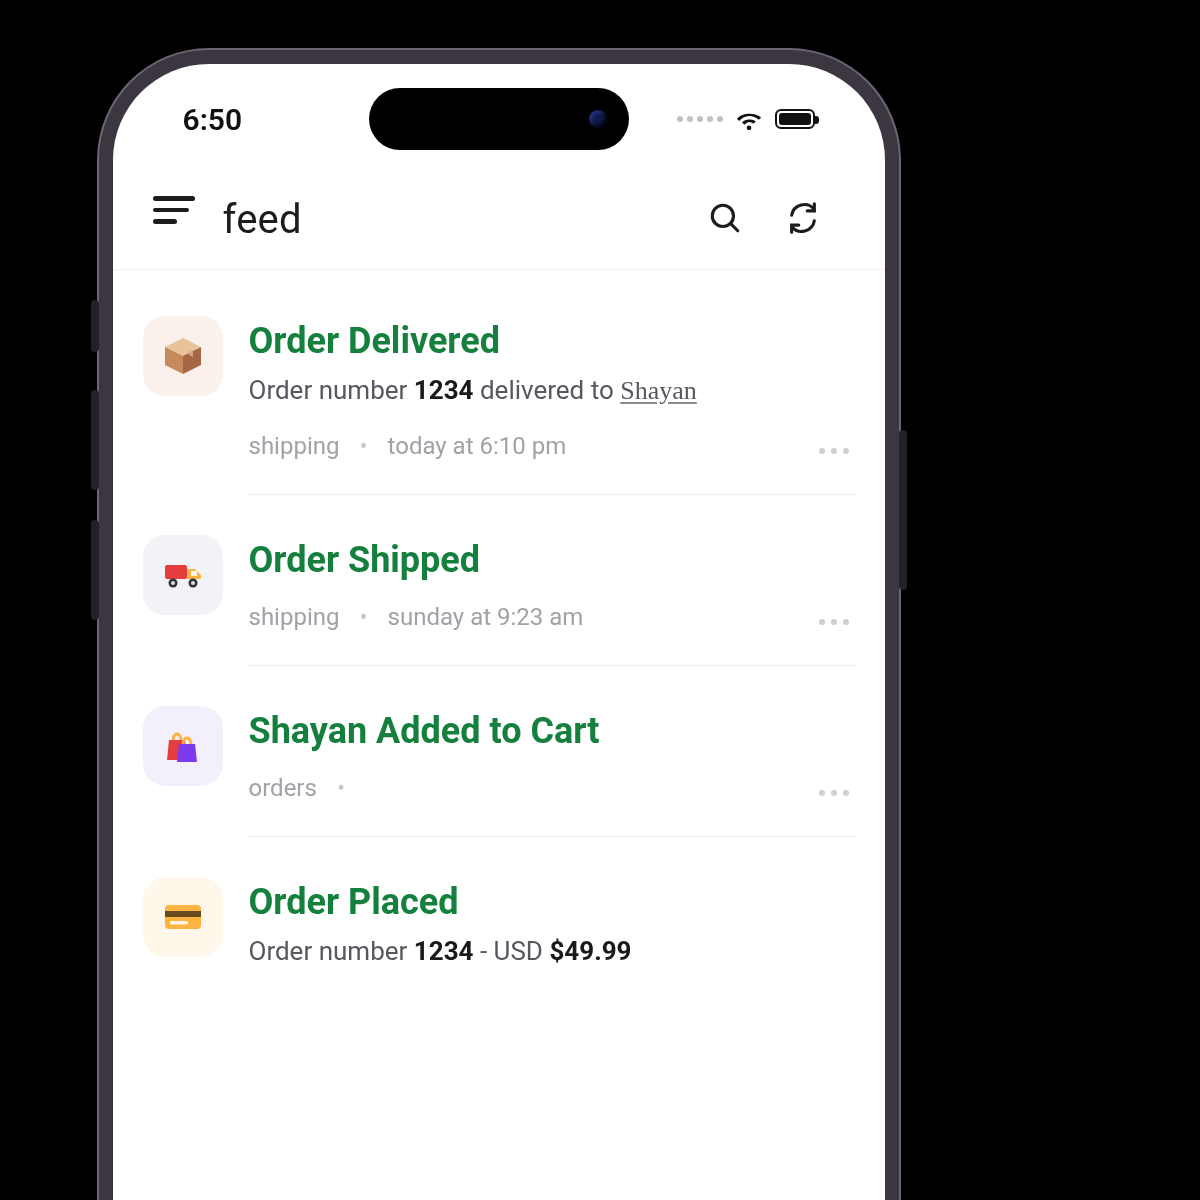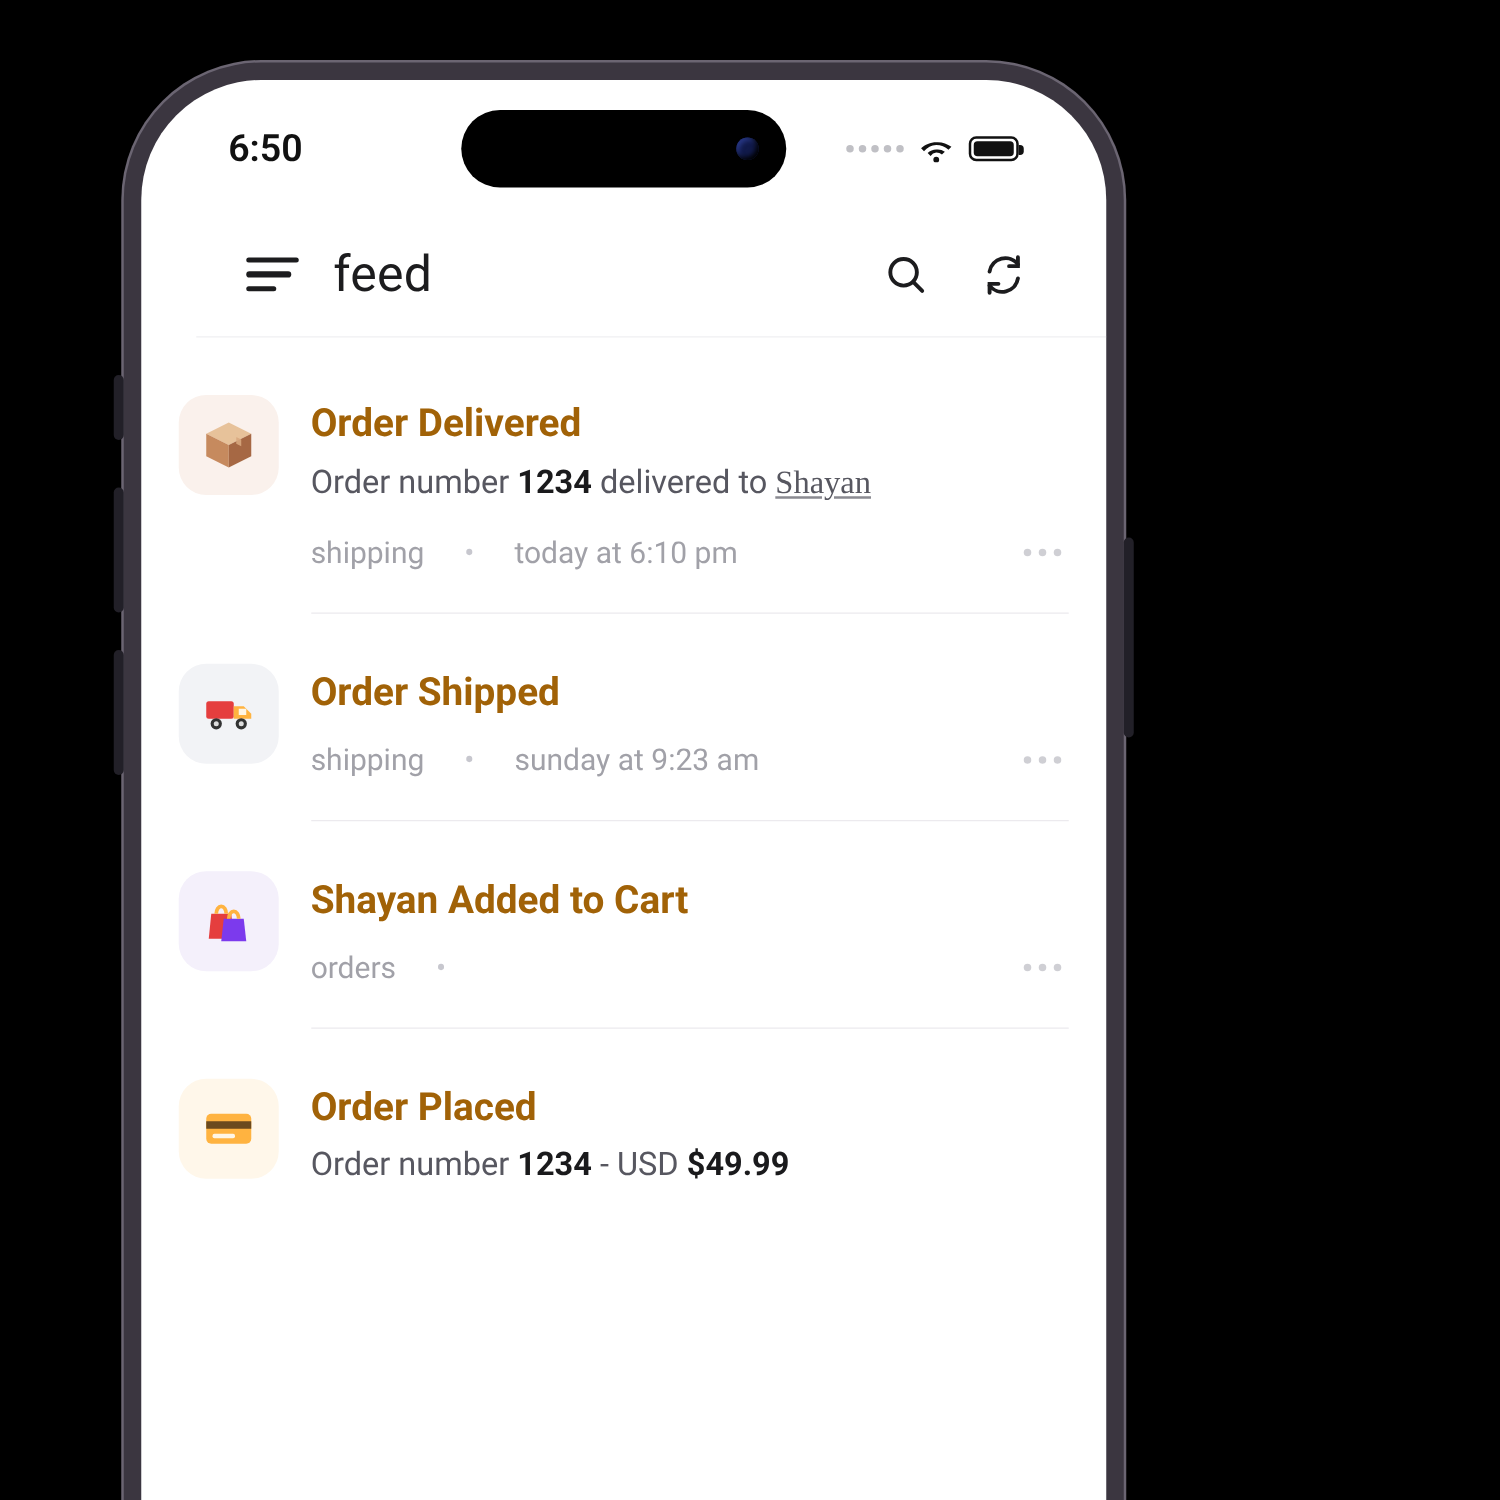--- a/index.html
+++ b/index.html
@@ -50,24 +50,23 @@
   .status-right { display:flex; align-items:center; gap:12px; }
   .dots { display:flex; gap:4px; }
   .dots span { width:6px; height:6px; border-radius:50%; background:#c0c0c5; }
   .wifi-icon svg, .batt svg { display:block; }
   .batt { display:flex; align-items:center; }
   .batt-body { width:40px; height:20px; border:2.5px solid #111; border-radius:6px; padding:2px; position:relative; }
   .batt-body::after { content:""; position:absolute; right:-6px; top:4.5px; width:4px; height:8px; background:#111; border-radius:0 3px 3px 0; }
   .batt-fill { width:100%; height:100%; background:#111; border-radius:3px; }
 
   .app-header {
-    display:flex; align-items:center; gap:28px;
+    display:flex; align-items:flex-start; gap:28px;
     padding: 22px 60px 26px 40px;
     border-bottom: 1px solid #f0f0f2;
-    margin-left: 44px;
   }
   .menu-icon { width:42px; display:flex; flex-direction:column; gap:7px; cursor:pointer; }
   .menu-icon span { height:4.5px; background:#1c1c1e; border-radius:3px; }
   .menu-icon span:nth-child(1){ width:42px; }
   .menu-icon span:nth-child(2){ width:36px; }
   .menu-icon span:nth-child(3){ width:24px; }
   .header-title { font-size:40px; color:#1c1c1e; letter-spacing:.2px; }
   .header-spacer { flex:1; }
   .icon-btn { width:44px; height:44px; display:flex; align-items:center; justify-content:center; color:#1c1c1e; cursor:pointer; }
   .icon-btn + .icon-btn { margin-left: 6px; }
@@ -85,25 +84,25 @@
     flex-shrink:0;
     margin-top:4px;
   }
   .tile-box    { background:#faf1ec; }
   .tile-truck  { background:#f2f3f6; }
   .tile-bags   { background:#f4f0fb; }
   .tile-card   { background:#fff7ea; }
   .icon-tile svg { width:44px; height:44px; }
 
   .content-col { flex:1; min-width:0; padding-top: 8px; }
-  .title-row { font-size:31px; font-weight:700; color:#a16207; margin-bottom:10px; }
+  .title-row { font-size:36px; font-weight:700; color:#15803d; margin-bottom:10px; }
   .desc-row  { font-size:26px; color:#575760; line-height:1.45; }
   .desc-row b { font-weight:700; color:#1a1a1c; }
   .desc-row .ul { text-decoration:underline; text-decoration-color:#8a8a91; text-underline-offset:3px; cursor:pointer;font-family:Liberation Serif, serif; }
-  .meta-row { margin-top:22px; display:flex; align-items:center; gap:32px; font-size:24px; color:#a1a1a8; }
+  .meta-row { margin-top:22px; display:flex; align-items:flex-end; gap:20px; font-size:24px; color:#a1a1a8; }
   .bullet { color:#c7c7ce; }
   .meta-spacer { flex:1; }
   .more { display:flex; gap:6px; cursor:pointer; padding:6px; }
   .more span { width:6px; height:6px; border-radius:50%; background:#cfcfd4; }
 
   .sep { height:1px; background:#eceaee; margin: 18px 0 0 106px; }
 </style>
 </head>
 <body>
 

